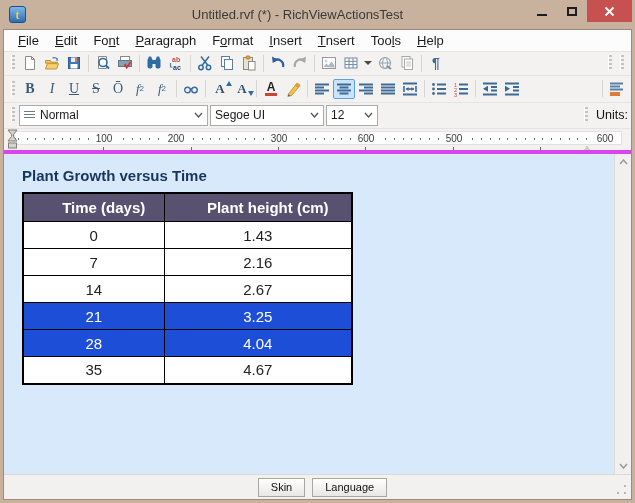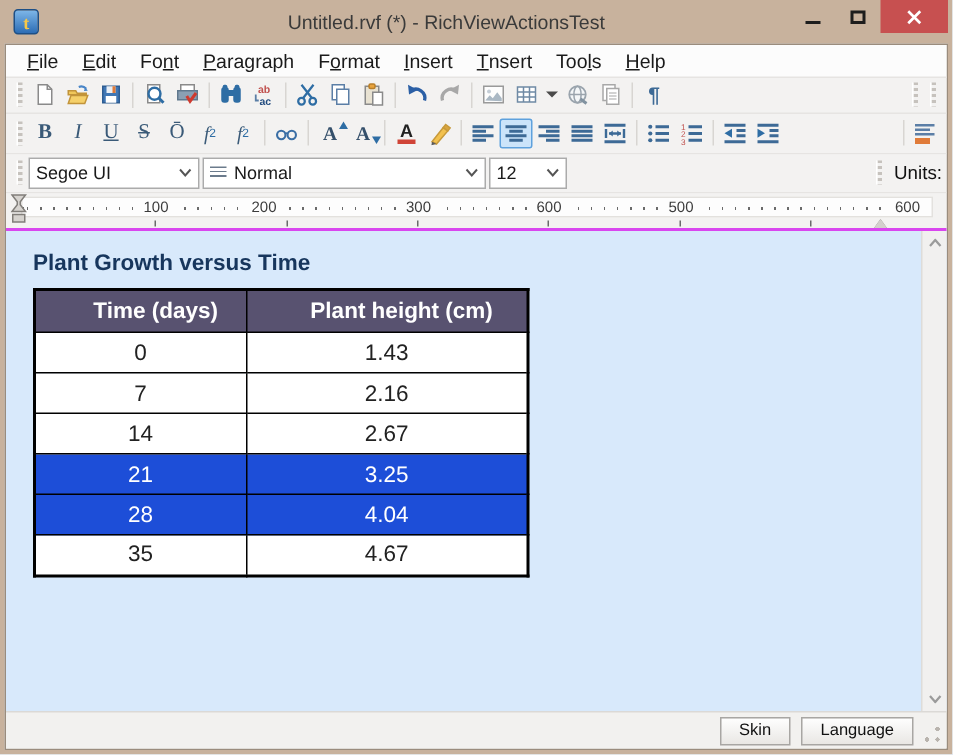--- a/index.html
+++ b/index.html
@@ -60,21 +60,21 @@
   .combo .cname { white-space:nowrap; overflow:hidden; }
   .combo .chev { margin-left:auto; }
   .combo.style { width:189px; }
   .combo.font { width:114px; }
   .combo.size { width:52px; }
   .mini-lines { width:11px; height:9px; margin-right:5px;
     background:repeating-linear-gradient(180deg,#6b7b8c 0 1px, rgba(0,0,0,0) 1px 3px); }
   .units { margin-left:4px; font-size:12.5px; color:#111; white-space:nowrap; }
 
   
-  .ruler { height:25px; background:#f3f2f1; border-bottom:2px solid #d946ef; position:relative; overflow:hidden; }
+  .ruler { height:25px; background:#f3f2f1; border-bottom:4px solid #d946ef; position:relative; overflow:hidden; }
   .ruler-band { position:absolute; left:10px; right:9px; top:2px; height:14px; background:#fdfdfd; border:1px solid #e3e1de; overflow:hidden; }
   .ruler-band .dots { position:absolute; left:0; right:0; top:6px; height:2px;
     background:repeating-linear-gradient(90deg,#6a6a6a 0 1px, rgba(0,0,0,0) 1px 8.74px);
     background-position-x:3px; }
   .rnum { position:absolute; top:0; width:26px; text-align:center; font-size:10px; color:#3c3c3c; background:#fdfdfd; line-height:13px; }
   .ruler-sub { position:absolute; left:10px; right:9px; top:17px; height:7px; }
   .rtick { position:absolute; top:1px; width:1px; height:4px; background:#6a6a6a; }
   .ind-left { position:absolute; left:3px; top:0; }
   .ind-right { position:absolute; top:0; width:0; height:0; border-left:5px solid transparent; border-right:5px solid transparent; border-bottom:7px solid #d3d0cc; filter:drop-shadow(0 0 0.5px #817e7a); }
 
@@ -86,21 +86,21 @@
   .datatable th { width:141px; height:29px; background:#585270; color:#fff; font-size:15px; font-weight:bold; border:1px solid #000; text-align:center;padding-left:20px; }
   .datatable th.c2, .datatable td.c2 { width:188px; }
   .datatable td { height:27px; background:#fff; color:#222; font-size:15px; text-align:center; border:1px solid #000; }
   .datatable tr.sel td { background:#1d4ed8; color:#fff; }
 
   .vscroll { width:17px; background:#f1f0ef; border-left:1px solid #dedcd9; position:relative; flex:none; }
   .scroll-arrow { position:absolute; left:0; width:16px; height:17px; display:flex; align-items:center; justify-content:center; }
   .scroll-arrow.up { top:0; } .scroll-arrow.down { bottom:0; }
 
   
-  .statusbar { height:25px; background:#f2f1ef; border-top:1px solid #dbd9d6; display:flex; align-items:center; justify-content:flex-end; padding-right:22px; gap:7px; position:relative;padding-left:32px; }
+  .statusbar { height:25px; background:#f2f1ef; border-top:1px solid #dbd9d6; display:flex; align-items:center; justify-content:center; padding-right:22px; gap:7px; position:relative;padding-left:32px; }
   .sbtn { height:19px; padding:0 12px; font-size:11px; color:#111; border:1px solid #a8a6a3; background:linear-gradient(#fefefe,#e9e7e4); display:flex; align-items:center; }
   .size-grip { position:absolute; right:4px; bottom:4px; width:11px; height:11px;
     background:
       radial-gradient(circle at 9px 2px, #b9b4ae 1.4px, rgba(0,0,0,0) 1.5px),
       radial-gradient(circle at 9px 9px, #b9b4ae 1.4px, rgba(0,0,0,0) 1.5px),
       radial-gradient(circle at 2px 9px, #b9b4ae 1.4px, rgba(0,0,0,0) 1.5px); }
 
   svg { display:block; }
 </style>
 </head>
@@ -390,29 +390,29 @@
       <div class="tbtn">
         <svg width="16" height="16" viewBox="0 0 16 16">
             <path d="M1 2.5h13 M1 5.5h10 M1 8.5h13" stroke="#5b7ea6" stroke-width="1.8"></path>
             <rect x="1" y="11" width="10" height="4" fill="#e07b39"></rect>
           </svg>
       </div>
     </div>
 
     <div class="toolbar tb3">
       <div class="grip"></div>
-      <div class="combo font">
-        <span class="cname">Segoe UI</span>
-        <svg class="chev" width="9" height="6" viewBox="0 0 9 6">
-            <path d="M1 1 L4.5 5 L8 1" fill="none" stroke="#555" stroke-width="1.3"></path>
-          </svg>
-      </div>
       <div class="combo style">
         <span class="mini-lines"></span>
         <span class="cname">Normal</span>
+        <svg class="chev" width="9" height="6" viewBox="0 0 9 6">
+            <path d="M1 1 L4.5 5 L8 1" fill="none" stroke="#555" stroke-width="1.3"></path>
+          </svg>
+      </div>
+      <div class="combo font">
+        <span class="cname">Segoe UI</span>
         <svg class="chev" width="9" height="6" viewBox="0 0 9 6">
             <path d="M1 1 L4.5 5 L8 1" fill="none" stroke="#555" stroke-width="1.3"></path>
           </svg>
       </div>
       <div class="combo size">
         <span class="cname">12</span>
         <svg class="chev" width="9" height="6" viewBox="0 0 9 6">
             <path d="M1 1 L4.5 5 L8 1" fill="none" stroke="#555" stroke-width="1.3"></path>
           </svg>
       </div>

